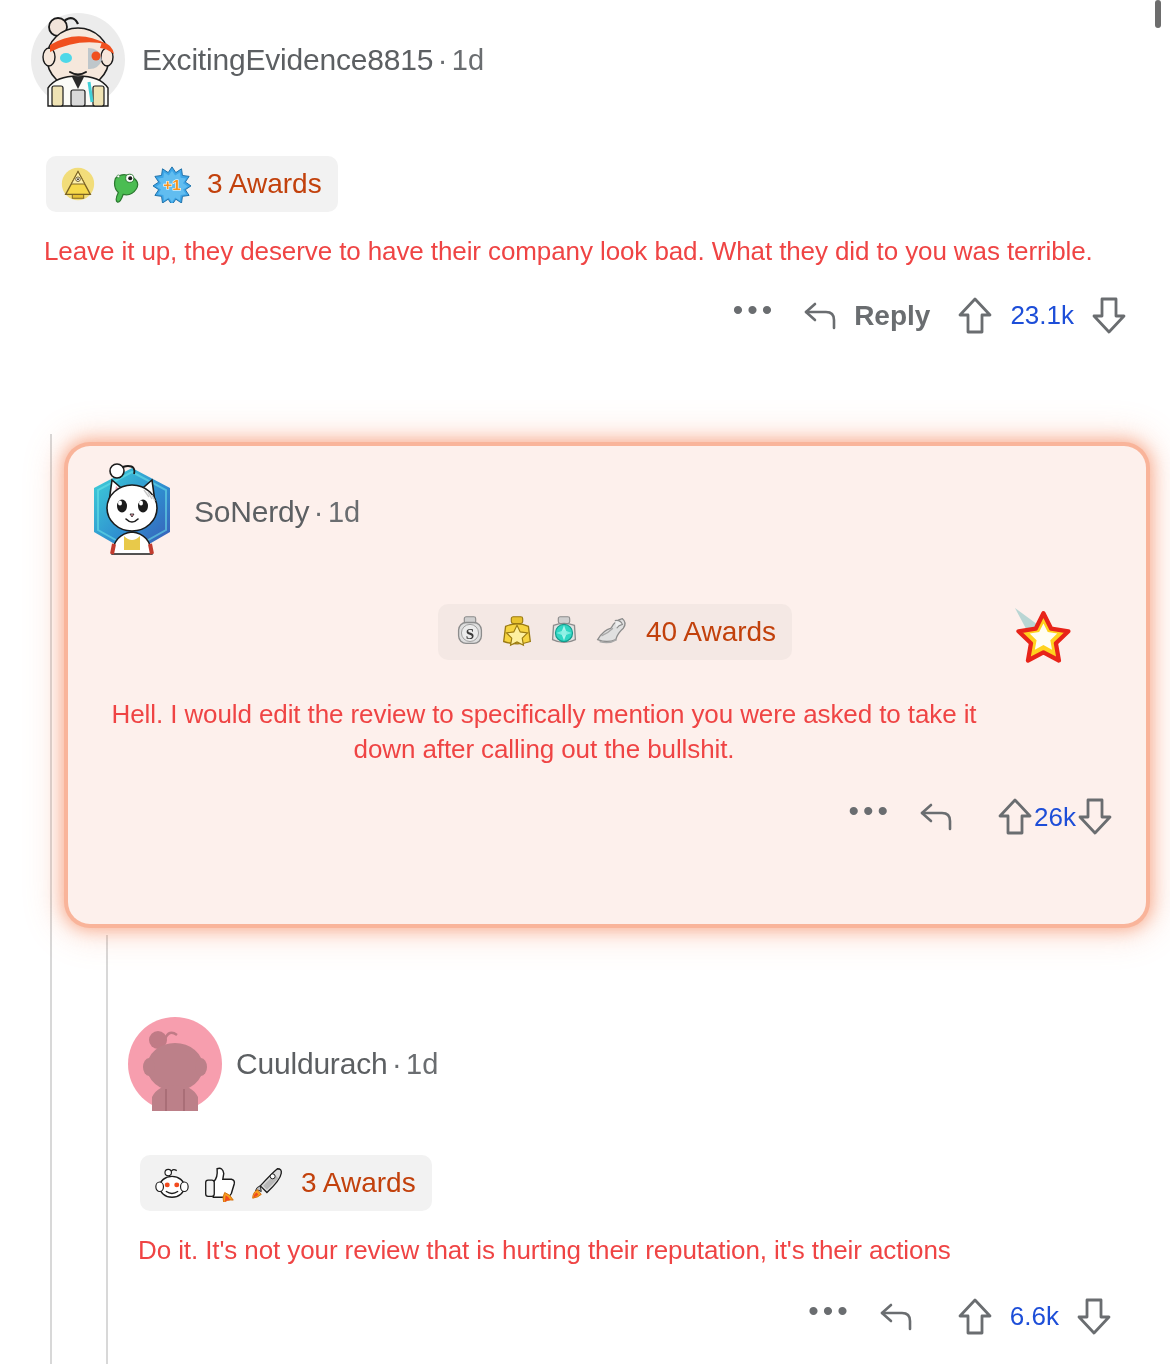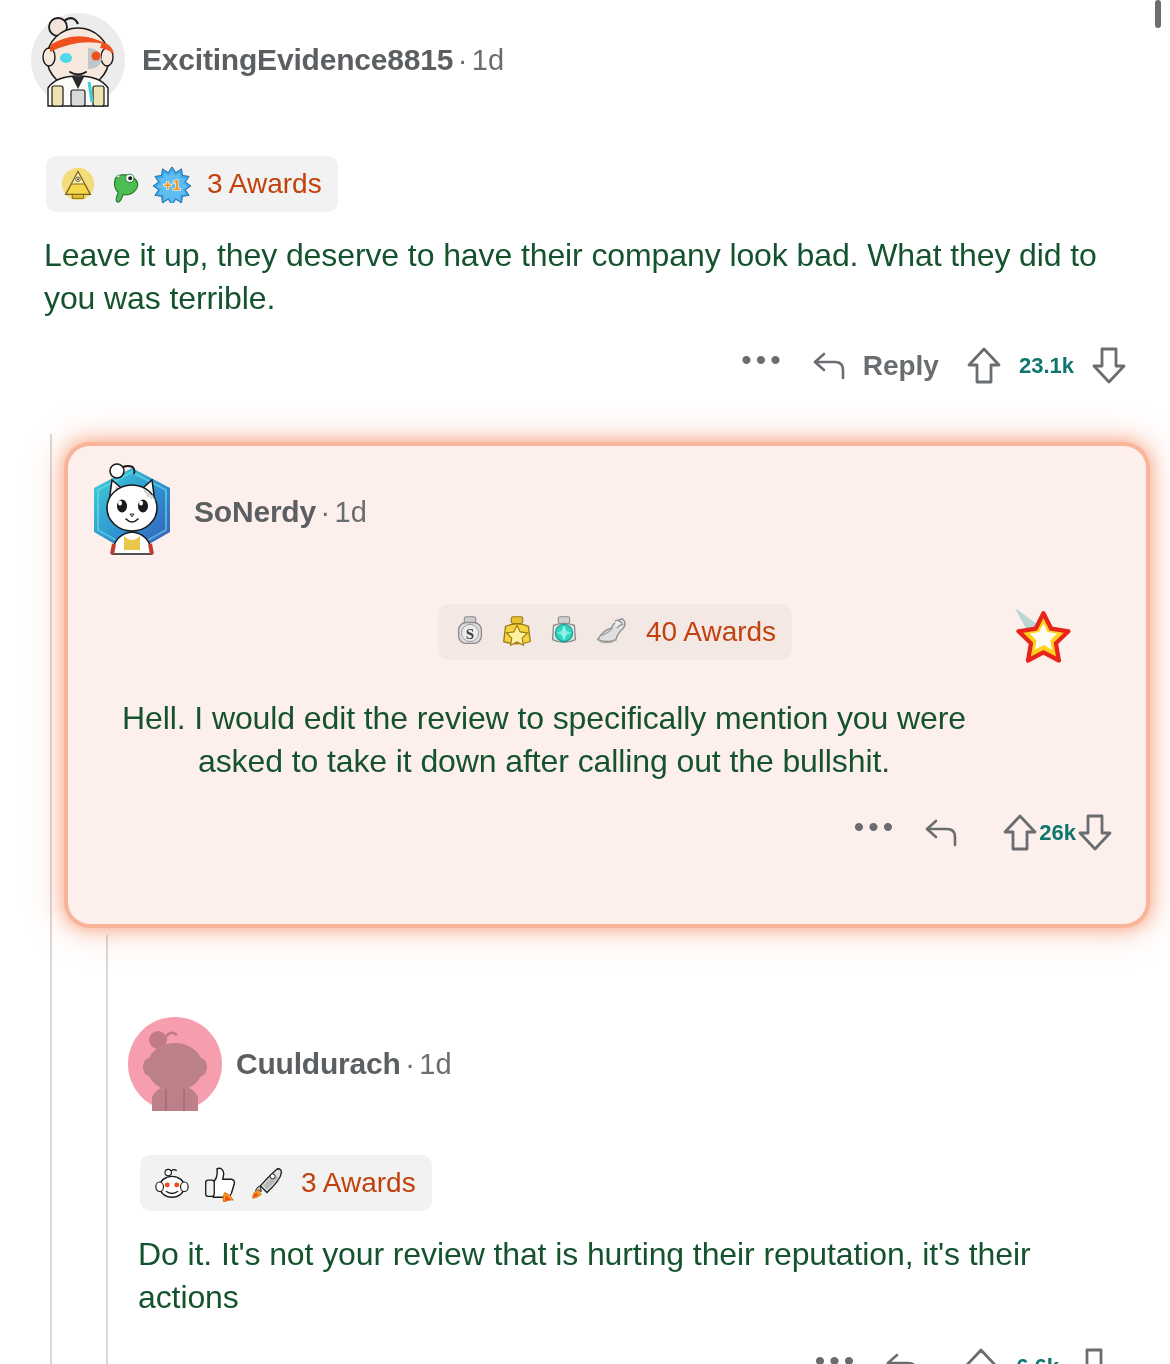--- a/index.html
+++ b/index.html
@@ -45,21 +45,21 @@
   }
 
   .avatar {
     position: relative;
     flex: 0 0 auto;
     overflow: visible;
   }
 
   .author-name {
     font-size: 30px;
-    font-weight: bold;
+    font-weight: normal;
     color: #5c5f62;
     letter-spacing: -0.2px;
     white-space: nowrap;
   }
   .author-meta {
     font-size: 29px;
     font-weight: normal;
     color: #6a6d70;
   }
 
@@ -76,23 +76,23 @@
   .award-ico { width: 38px; height: 38px; display: block; }
   .awards-count {
     font-size: 28px;
     color: #c2410c;
     margin-left: 7px;
     white-space: nowrap;
   }
 
   
   .body-text {
-    font-size: 32px;
+    font-size: 26px;
     line-height: 1.33;
-    color: #14532d;
+    color: #ef4444;
     letter-spacing: -0.1px;
   }
 
   
   .action-row {
     display: flex;
     align-items: center;
     justify-content: flex-end;
     gap: 26px;
   }
@@ -108,23 +108,23 @@
     line-height: 14px;
     color: #6a6d70;
     padding-bottom: 12px;
   }
   .reply-label {
     font-size: 28px;
     font-weight: bold;
     color: #6a6d70;
   }
   .vote-count {
-    font-size: 22px;
-    font-weight: bold;
-    color: #0f766e;
+    font-size: 26px;
+    font-weight: normal;
+    color: #1d4ed8;
     min-width: 10px;
     white-space: nowrap;
   }
   .ico-svg { display: block; }
 
   
   .thread-line {
     position: absolute;
     width: 2px;
     background: #d8d8d8;

